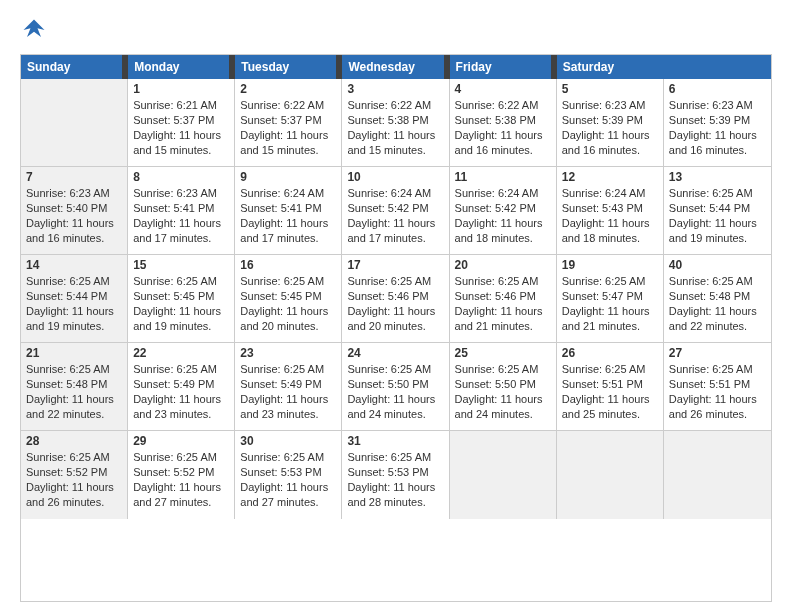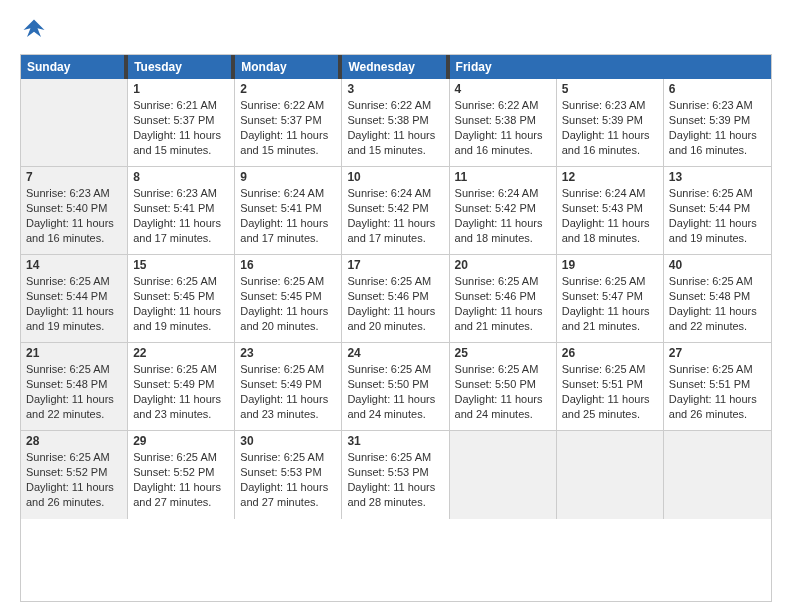--- a/index.html
+++ b/index.html
@@ -61,21 +61,21 @@
     .cal-header-row {
       display: grid;
       grid-template-columns: repeat(7, 1fr);
       background: #2c6db5;
     }
     .cal-header-cell {
       color: #fff;
       font-size: 12px;
       font-weight: bold;
       padding: 5px 6px;
-      border-right: 4px solid #404040;
+      border-right: 6px solid #404040;
     }
     .cal-header-cell:last-child { border-right: none; }
     .cal-body {
       display: flex;
       flex-direction: column;
     }
     .cal-week {
       display: grid;
       grid-template-columns: repeat(7, 1fr);
       border-bottom: 1px solid #ccc;
@@ -122,24 +122,25 @@
     </div>
     <div class="title-block">
       <div class="main-title"></div>
       <div class="subtitle"></div>
     </div>
   </div>
 
   <div class="calendar">
     <div class="cal-header-row" id="cal-header">
         <div class="cal-header-cell">Sunday</div>
+        <div class="cal-header-cell">Monday</div>
         <div class="cal-header-cell">Tuesday</div>
-        <div class="cal-header-cell">Monday</div>
         <div class="cal-header-cell">Wednesday</div>
         <div class="cal-header-cell">Friday</div>
+        <div class="cal-header-cell">Saturday</div>
       </div>
     <div class="cal-body" id="cal-body">
         <div class="cal-week">
           <div class="cal-cell shaded empty"></div>
           <div class="cal-cell">
             <span class="day-num">1</span>
             <div class="cell-text" style="white-space: pre-line;">Sunrise: 6:21 AM
 Sunset: 5:37 PM
 Daylight: 11 hours
 and 15 minutes.</div>

